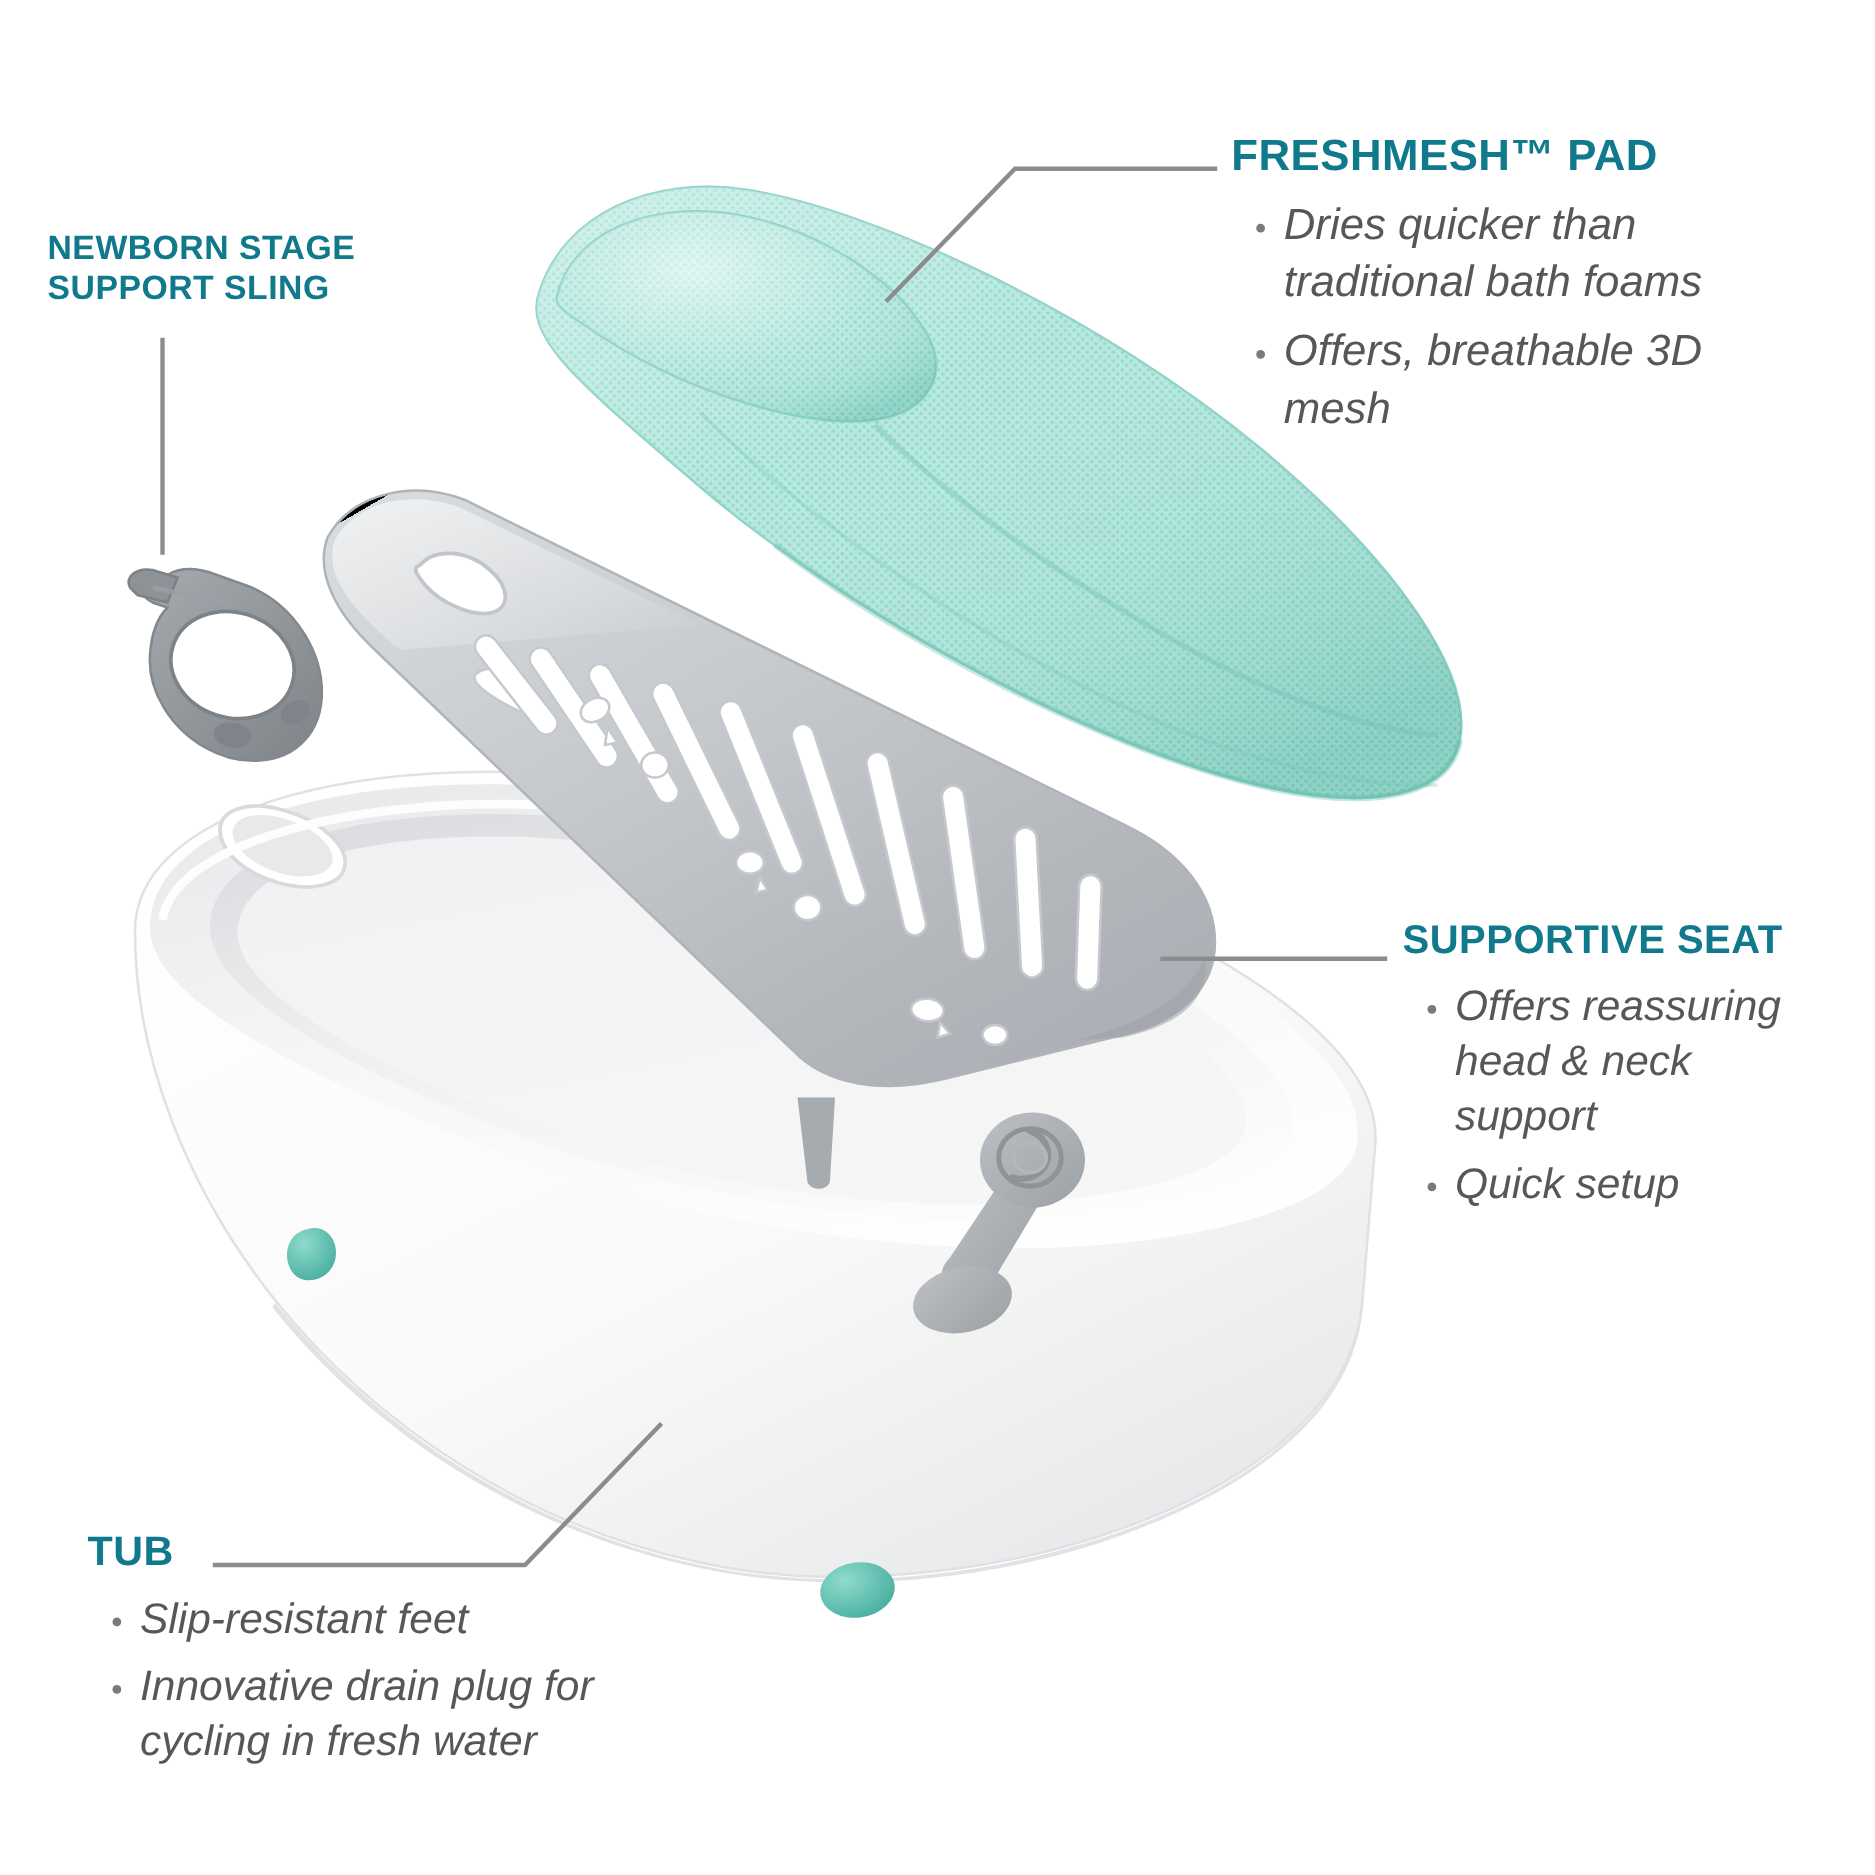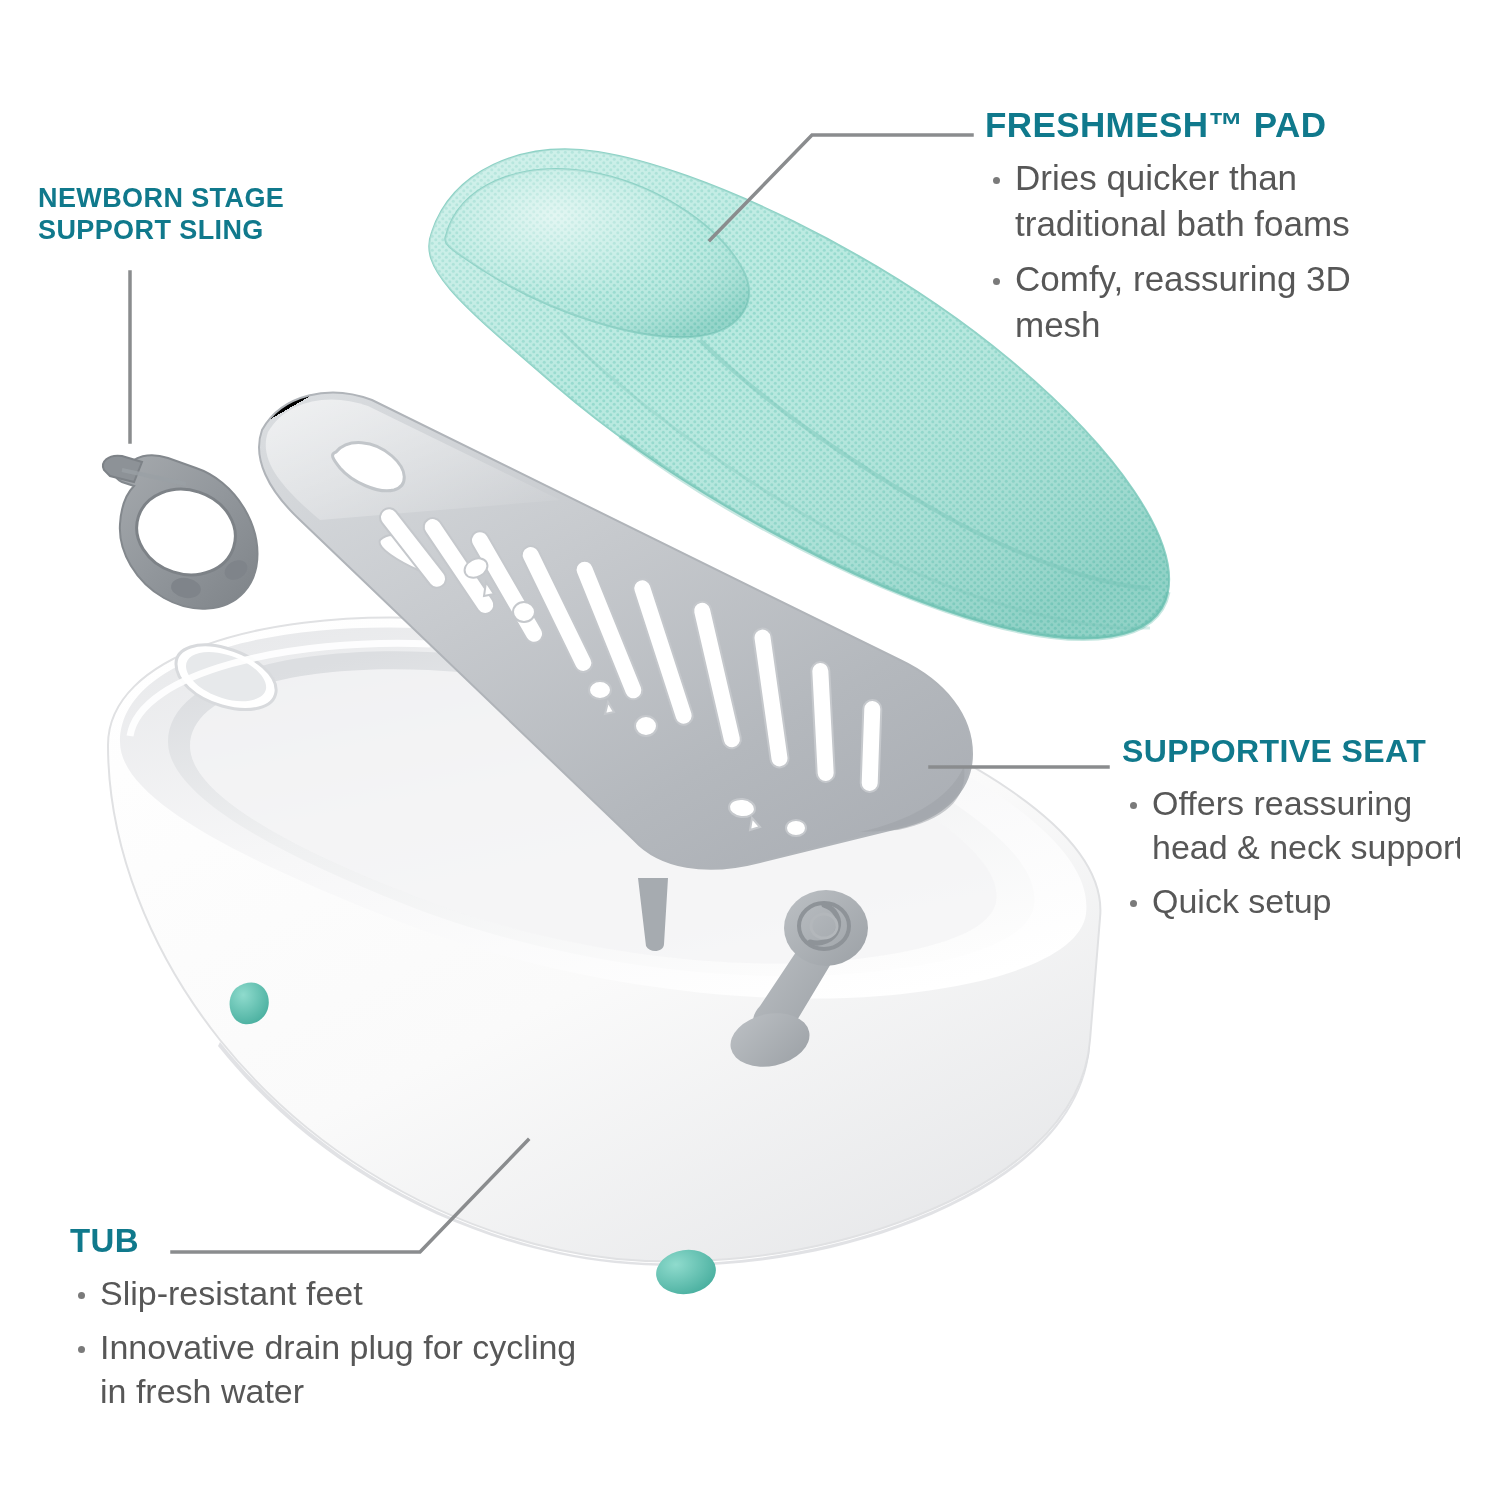--- a/index.html
+++ b/index.html
@@ -18,21 +18,21 @@
 
   
   .callout { position: absolute; }
   .callout-title {
     color: #10798c;
     font-weight: bold;
     letter-spacing: 0.4px;
     line-height: 1.18;
     margin: 0 0 10px 0;
   }
-  .bullets { list-style: none; margin: 0; padding: 0; }
+  .bullets { list-style: none; margin: 12px; padding: 0; font-style: italic; }
   .bullets li {
     position: relative;
     color: #575757;
     font-weight: 300;
     line-height: 1.3;
     margin-bottom: 10px;
     padding-left: 30px;
   }
   .bullets li::before {
     content: "";
@@ -326,21 +326,21 @@
       <line x1="130" y1="272" x2="130" y2="442"></line>
       <line x1="930" y1="767" x2="1108" y2="767"></line>
       <polyline points="172,1252 420,1252 528,1140"></polyline>
     </g>
   </svg>
 
   <div class="callout" id="block-freshmesh">
     <div class="callout-title">FRESHMESH™ PAD</div>
     <ul class="bullets">
       <li>Dries quicker than traditional bath foams</li>
-      <li>Comfy, reassuring 3D mesh</li>
+      <li>Offers, breathable 3D mesh</li>
     </ul>
   </div>
 
   <div class="callout" id="block-sling">
     <div class="callout-title">NEWBORN STAGE SUPPORT SLING</div>
   </div>
 
   <div class="callout" id="block-tub">
     <div class="callout-title">TUB</div>
     <ul class="bullets">

